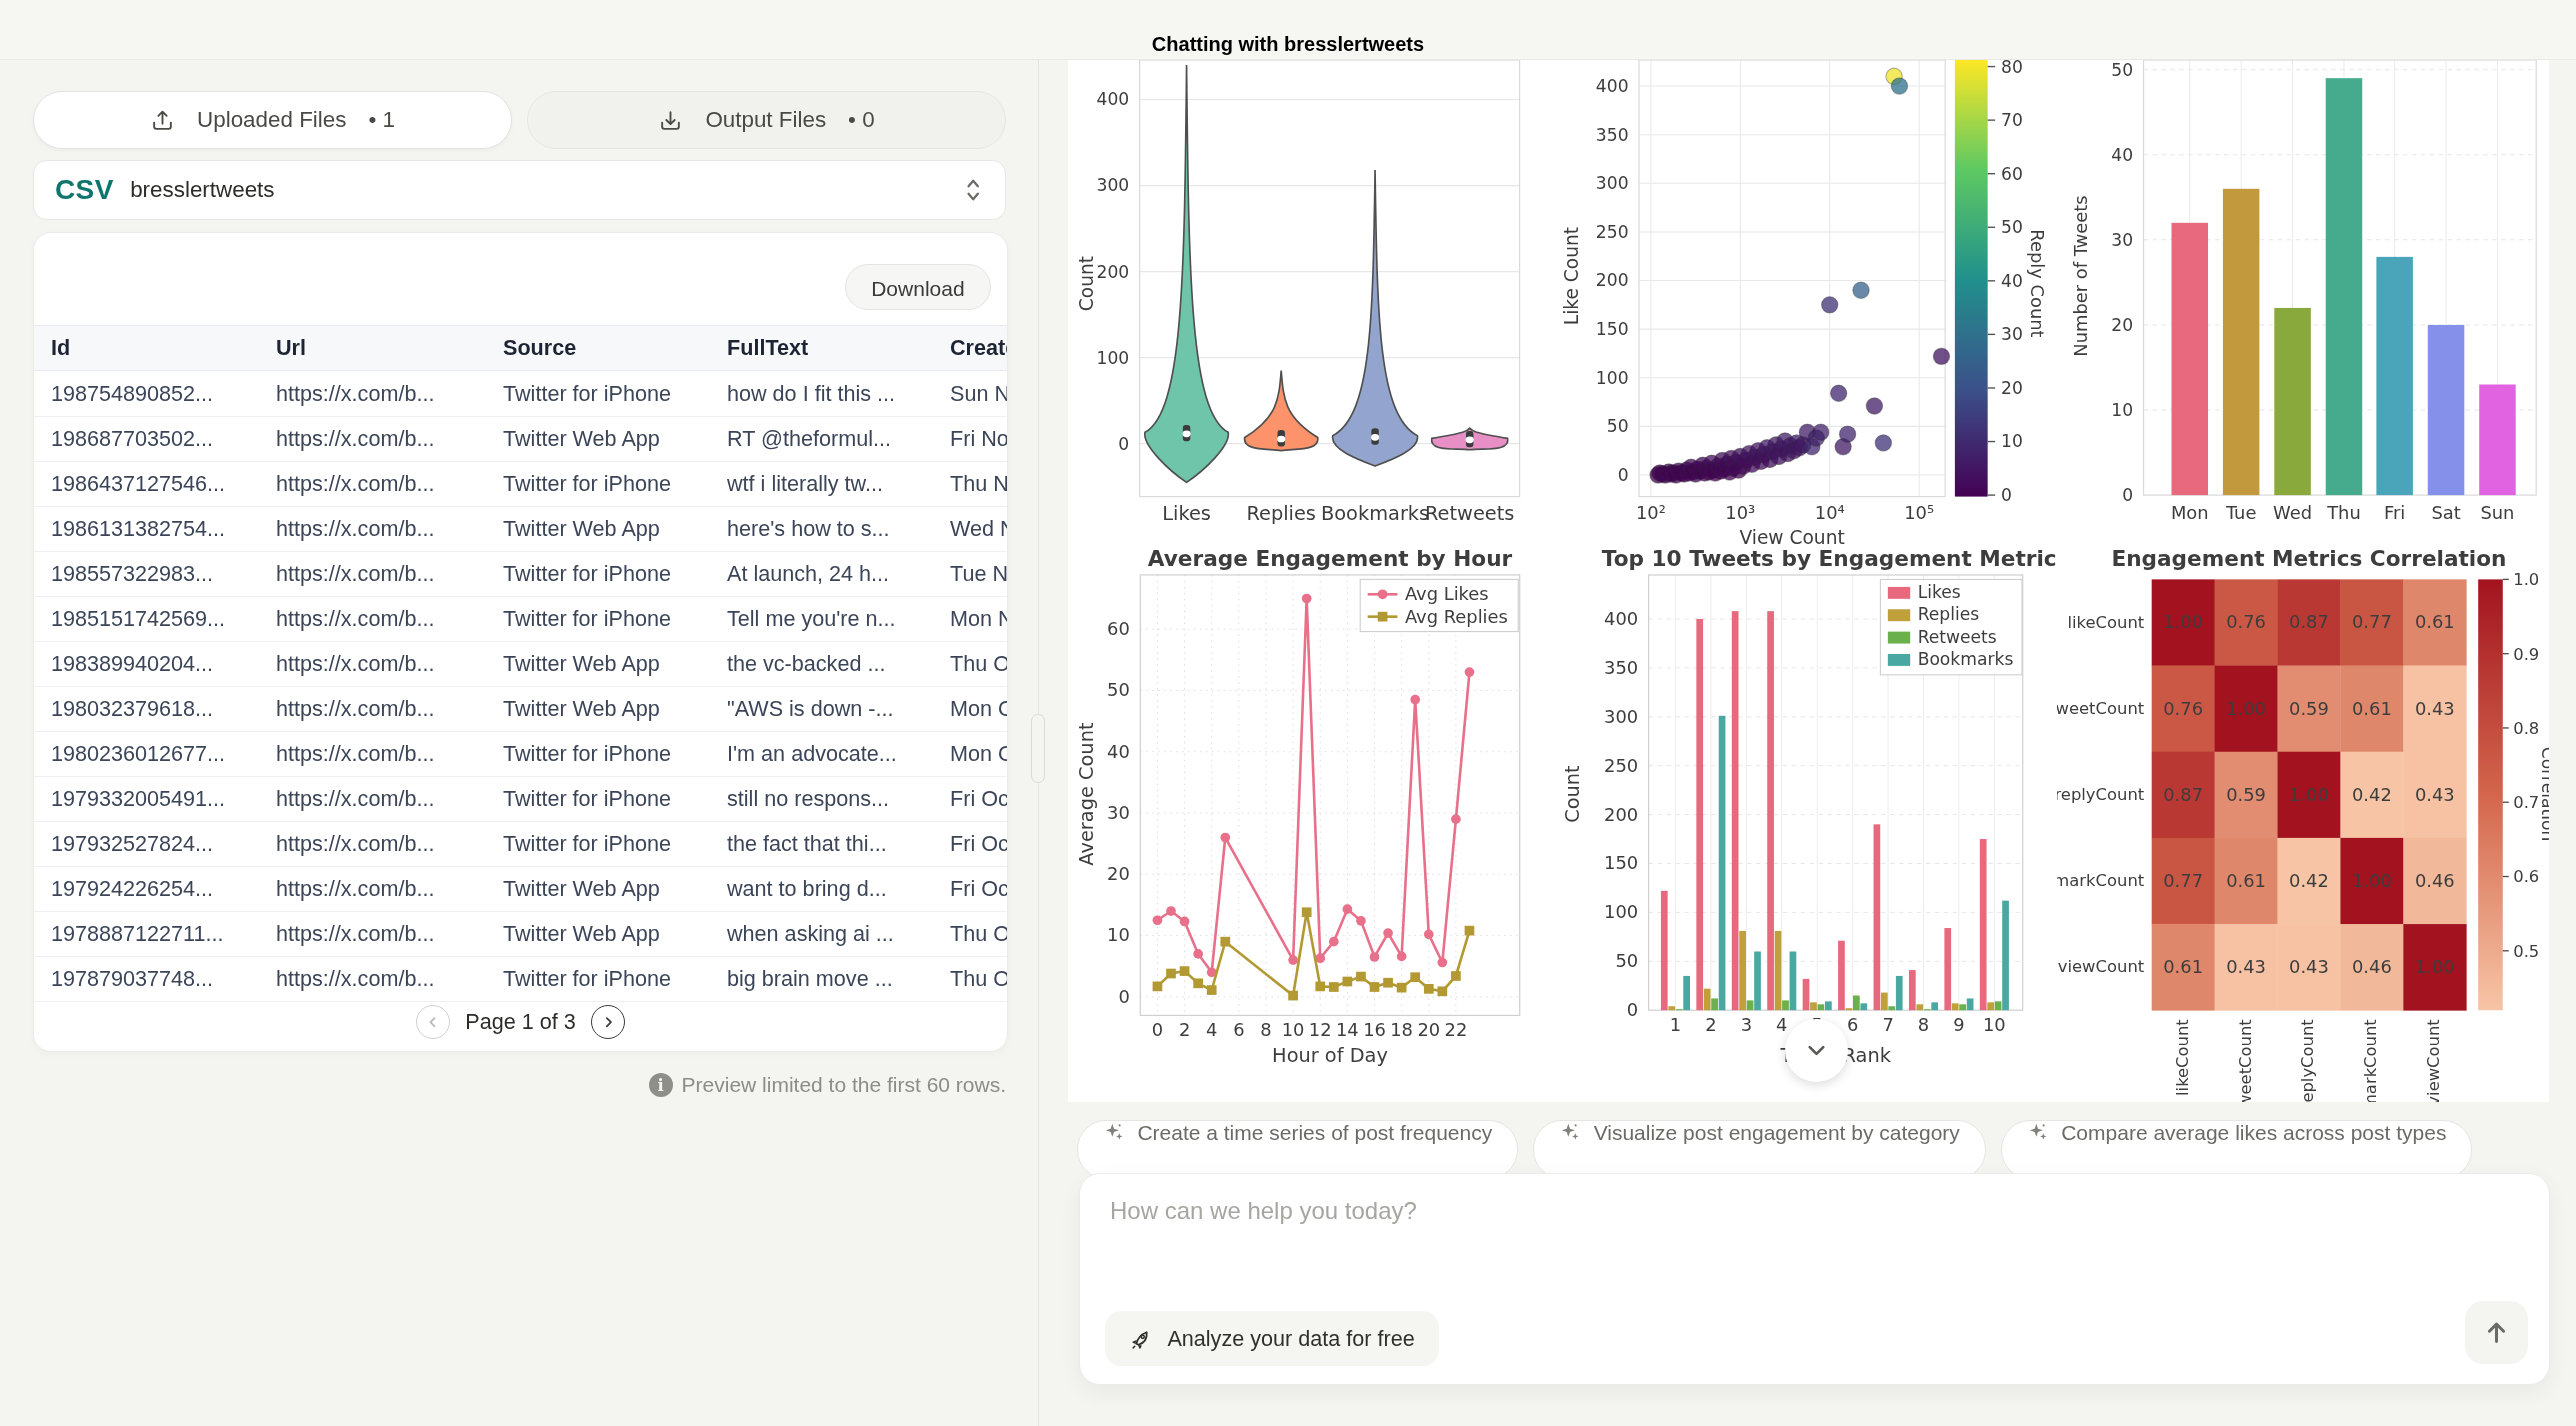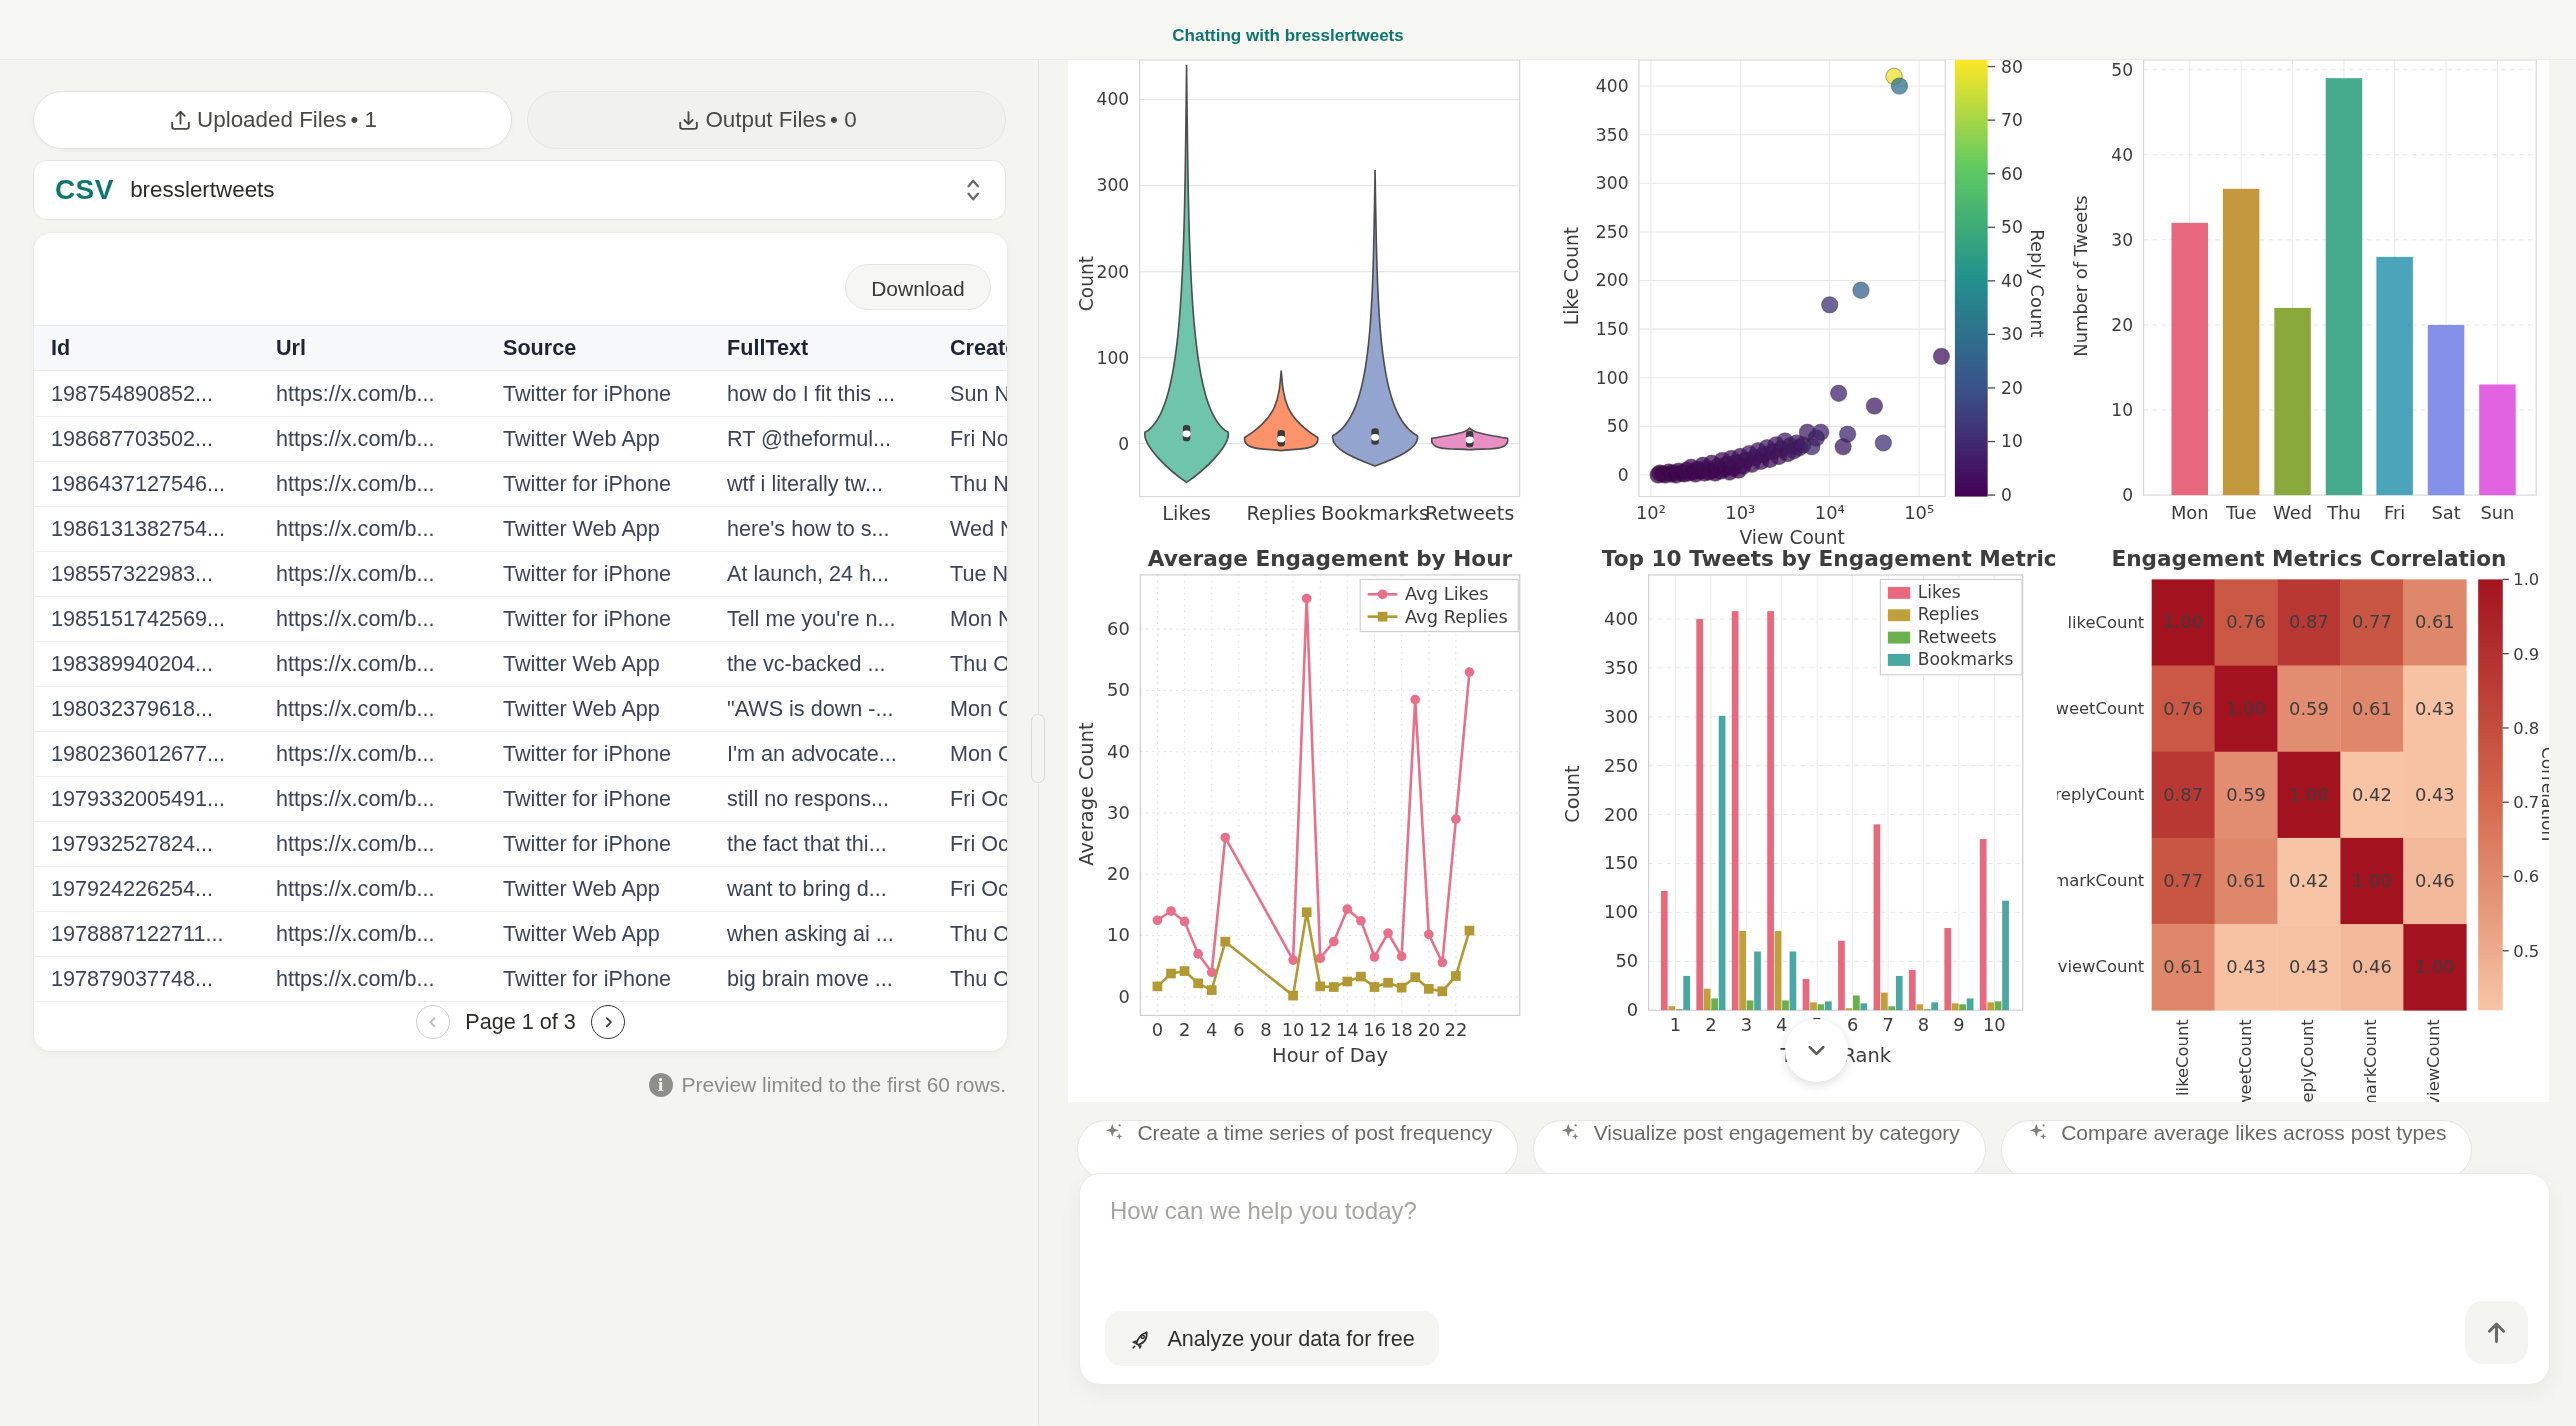--- a/index.html
+++ b/index.html
@@ -1,22 +1,22 @@
 <!DOCTYPE html>
 <html style="font-size:12px"><head>
 <meta charset="utf-8">
 <style>
   html,body{margin:0;padding:0;background:#f4f4f0;font-family:"Liberation Sans",sans-serif;}
   #app{position:relative;width:2576px;height:1427px;overflow:hidden;background:#f4f4f0;}
   
   .header{position:absolute;left:0;top:0;width:2576px;height:59px;background:#f6f6f3;border-bottom:0.7px solid #e9e9e5;}
-  .header .title{position:absolute;left:0;right:0;top:26px;text-align:center;font-size:17px;font-weight:700;color:#0f766e;}
+  .header .title{position:absolute;left:0;right:0;top:33px;text-align:center;font-size:20px;font-weight:700;color:#000000;}
   
   .tabs{position:absolute;left:33px;top:91px;width:973px;height:58px;display:flex;gap:15px;}
-  .tab{flex:1;display:flex;align-items:center;justify-content:center;gap:4px;border-radius:29px;
+  .tab{flex:1;display:flex;align-items:center;justify-content:center;gap:22px;border-radius:29px;
        background:#f1f1ee;border:0.7px solid #e6e6e2;color:#4a4a45;font-size:22.4px;cursor:pointer;}
   .tab.active{background:#ffffff;border:0.7px solid #e3e3df;box-shadow:0 1.5px 4.5px rgba(0,0,0,.04);}
   .tab svg{width:25px;height:25px;}
   .file-selector{position:absolute;left:33px;top:160px;width:973px;height:60px;background:#fff;border:0.7px solid #e6e6e3;
        border-radius:13.4px;display:flex;align-items:center;box-sizing:border-box;padding:0 21px;cursor:pointer;}
   .csv-badge{color:#0f766e;font-size:28px;font-weight:600;letter-spacing:0.4px;margin-right:16.4px;}
   .fname{color:#2c2c28;font-size:22.4px;}
   .updown{margin-left:auto;}
   .table-card{position:absolute;left:33px;top:232px;width:973px;height:818px;background:#fff;border:0.7px solid #ebebe7;
        border-radius:18px;box-shadow:0 2.2px 7.5px rgba(0,0,0,.03);overflow:hidden;}

